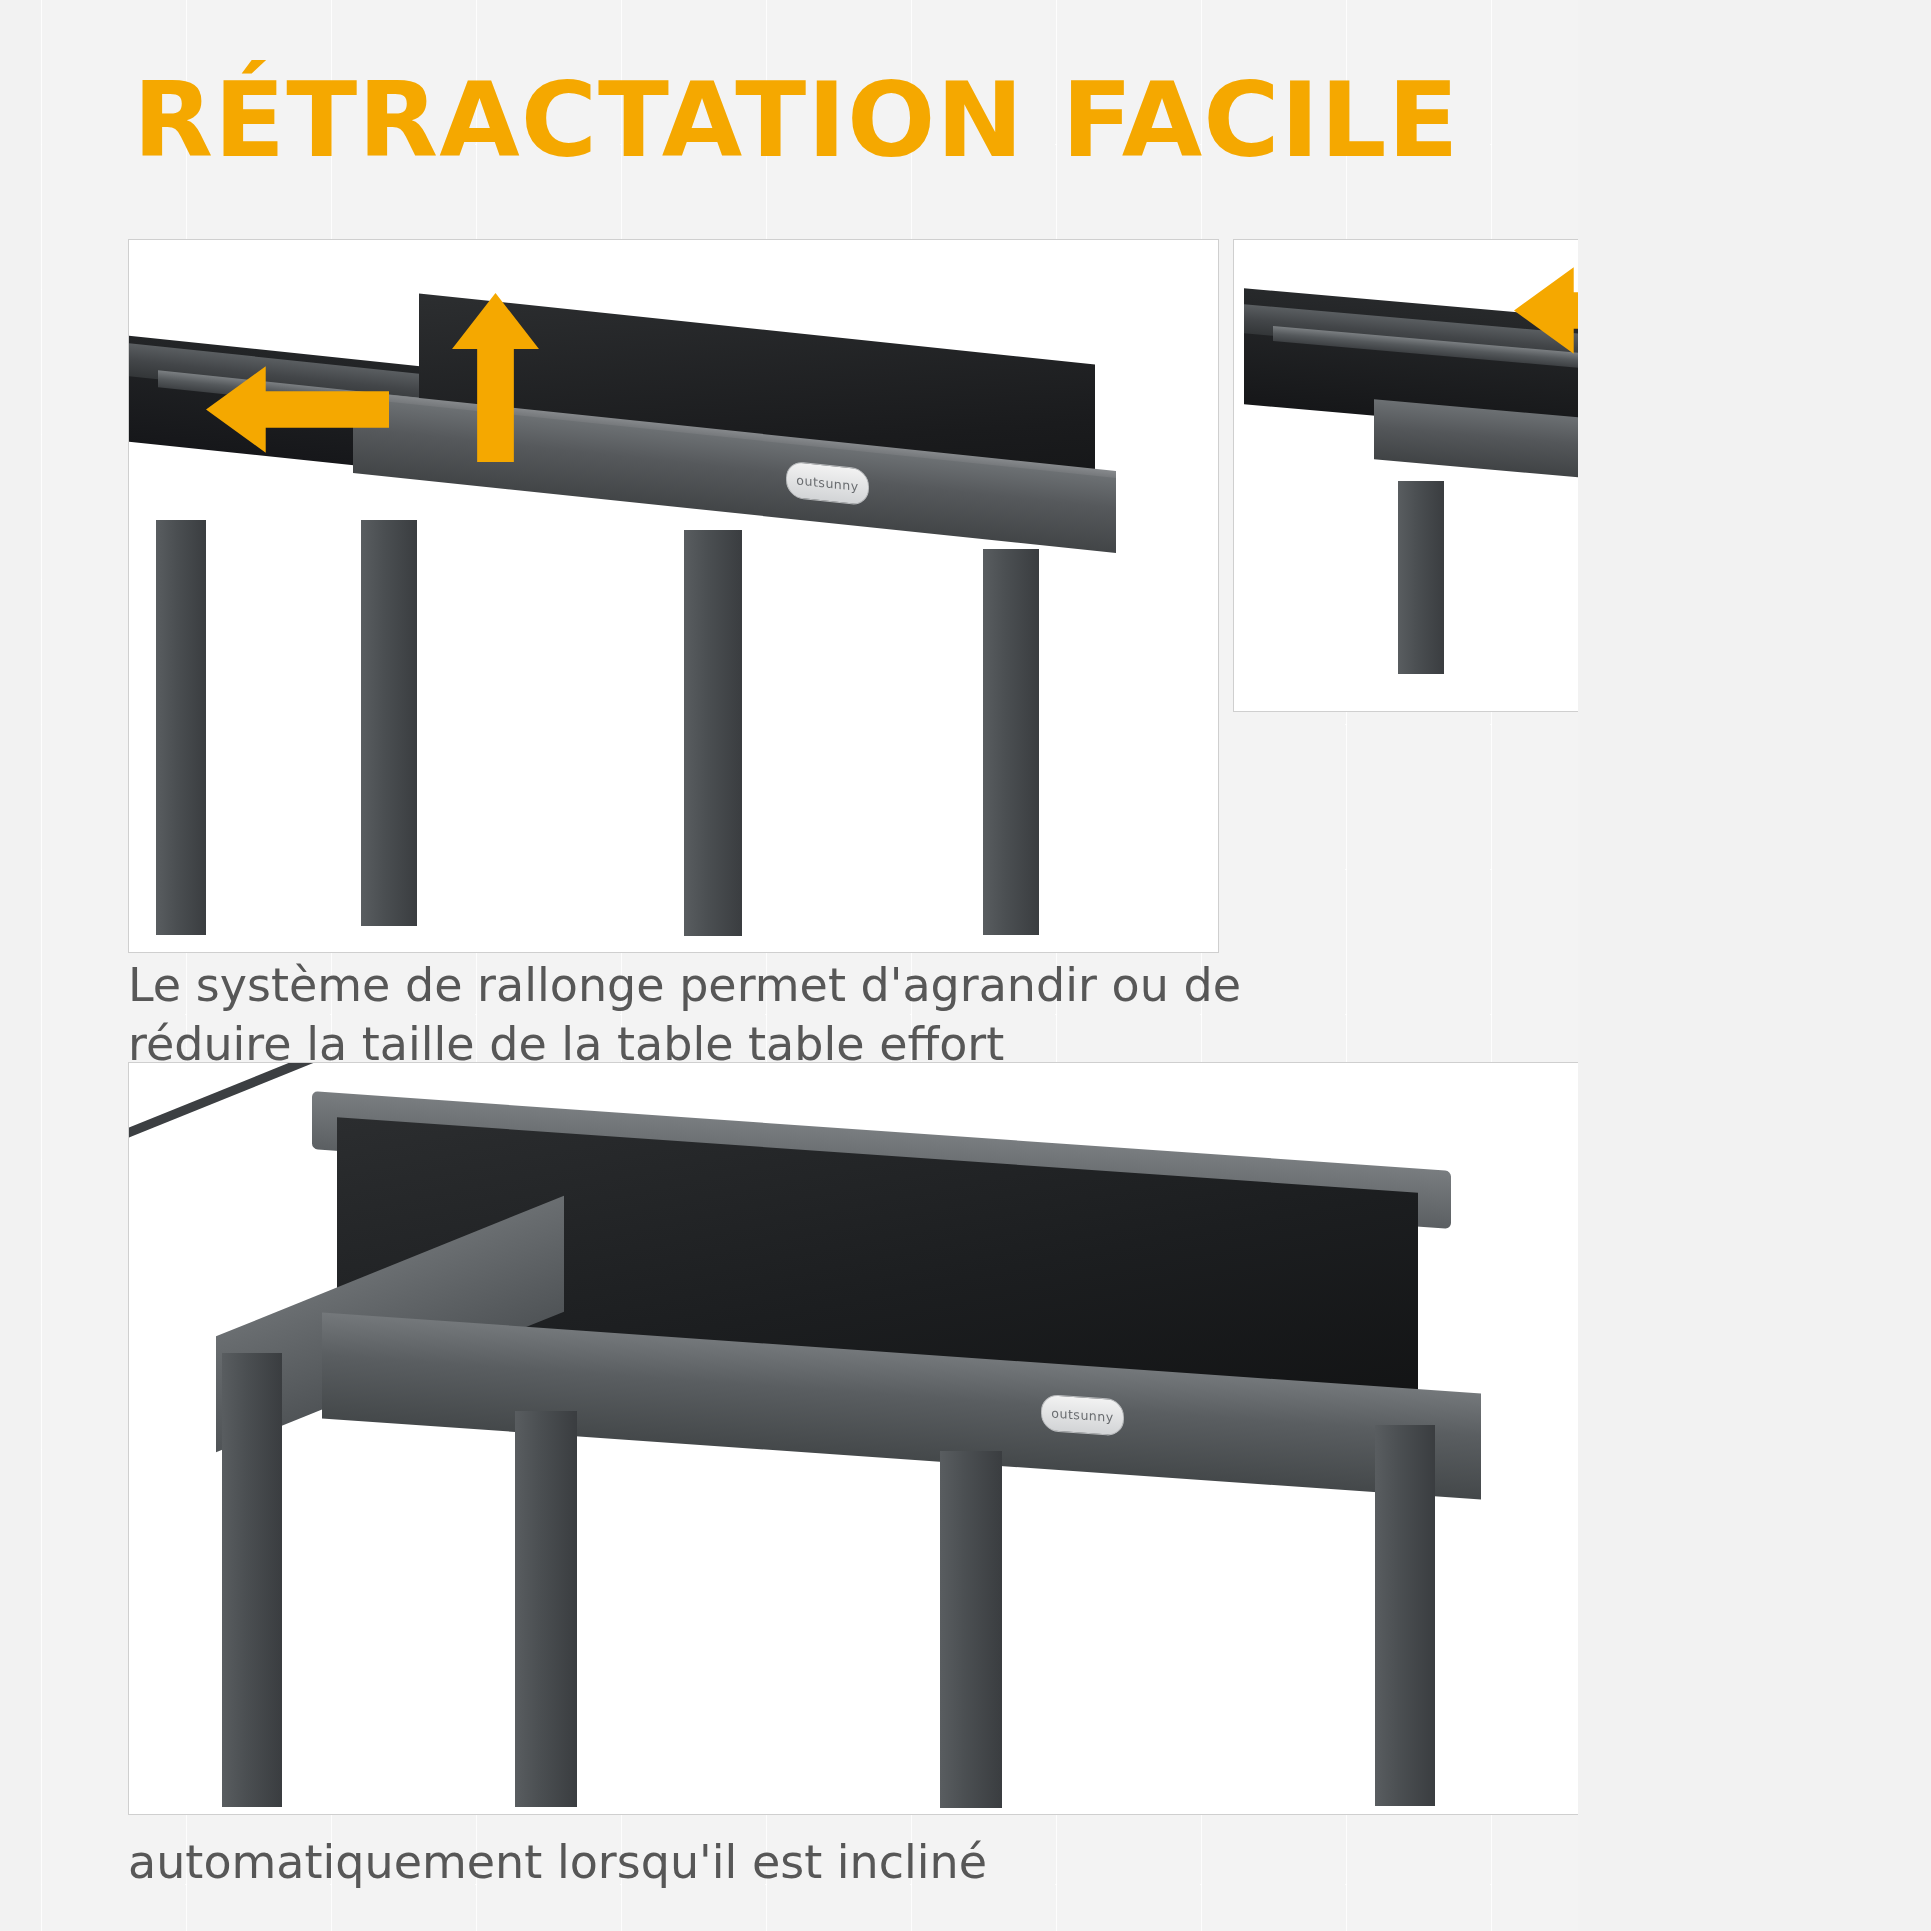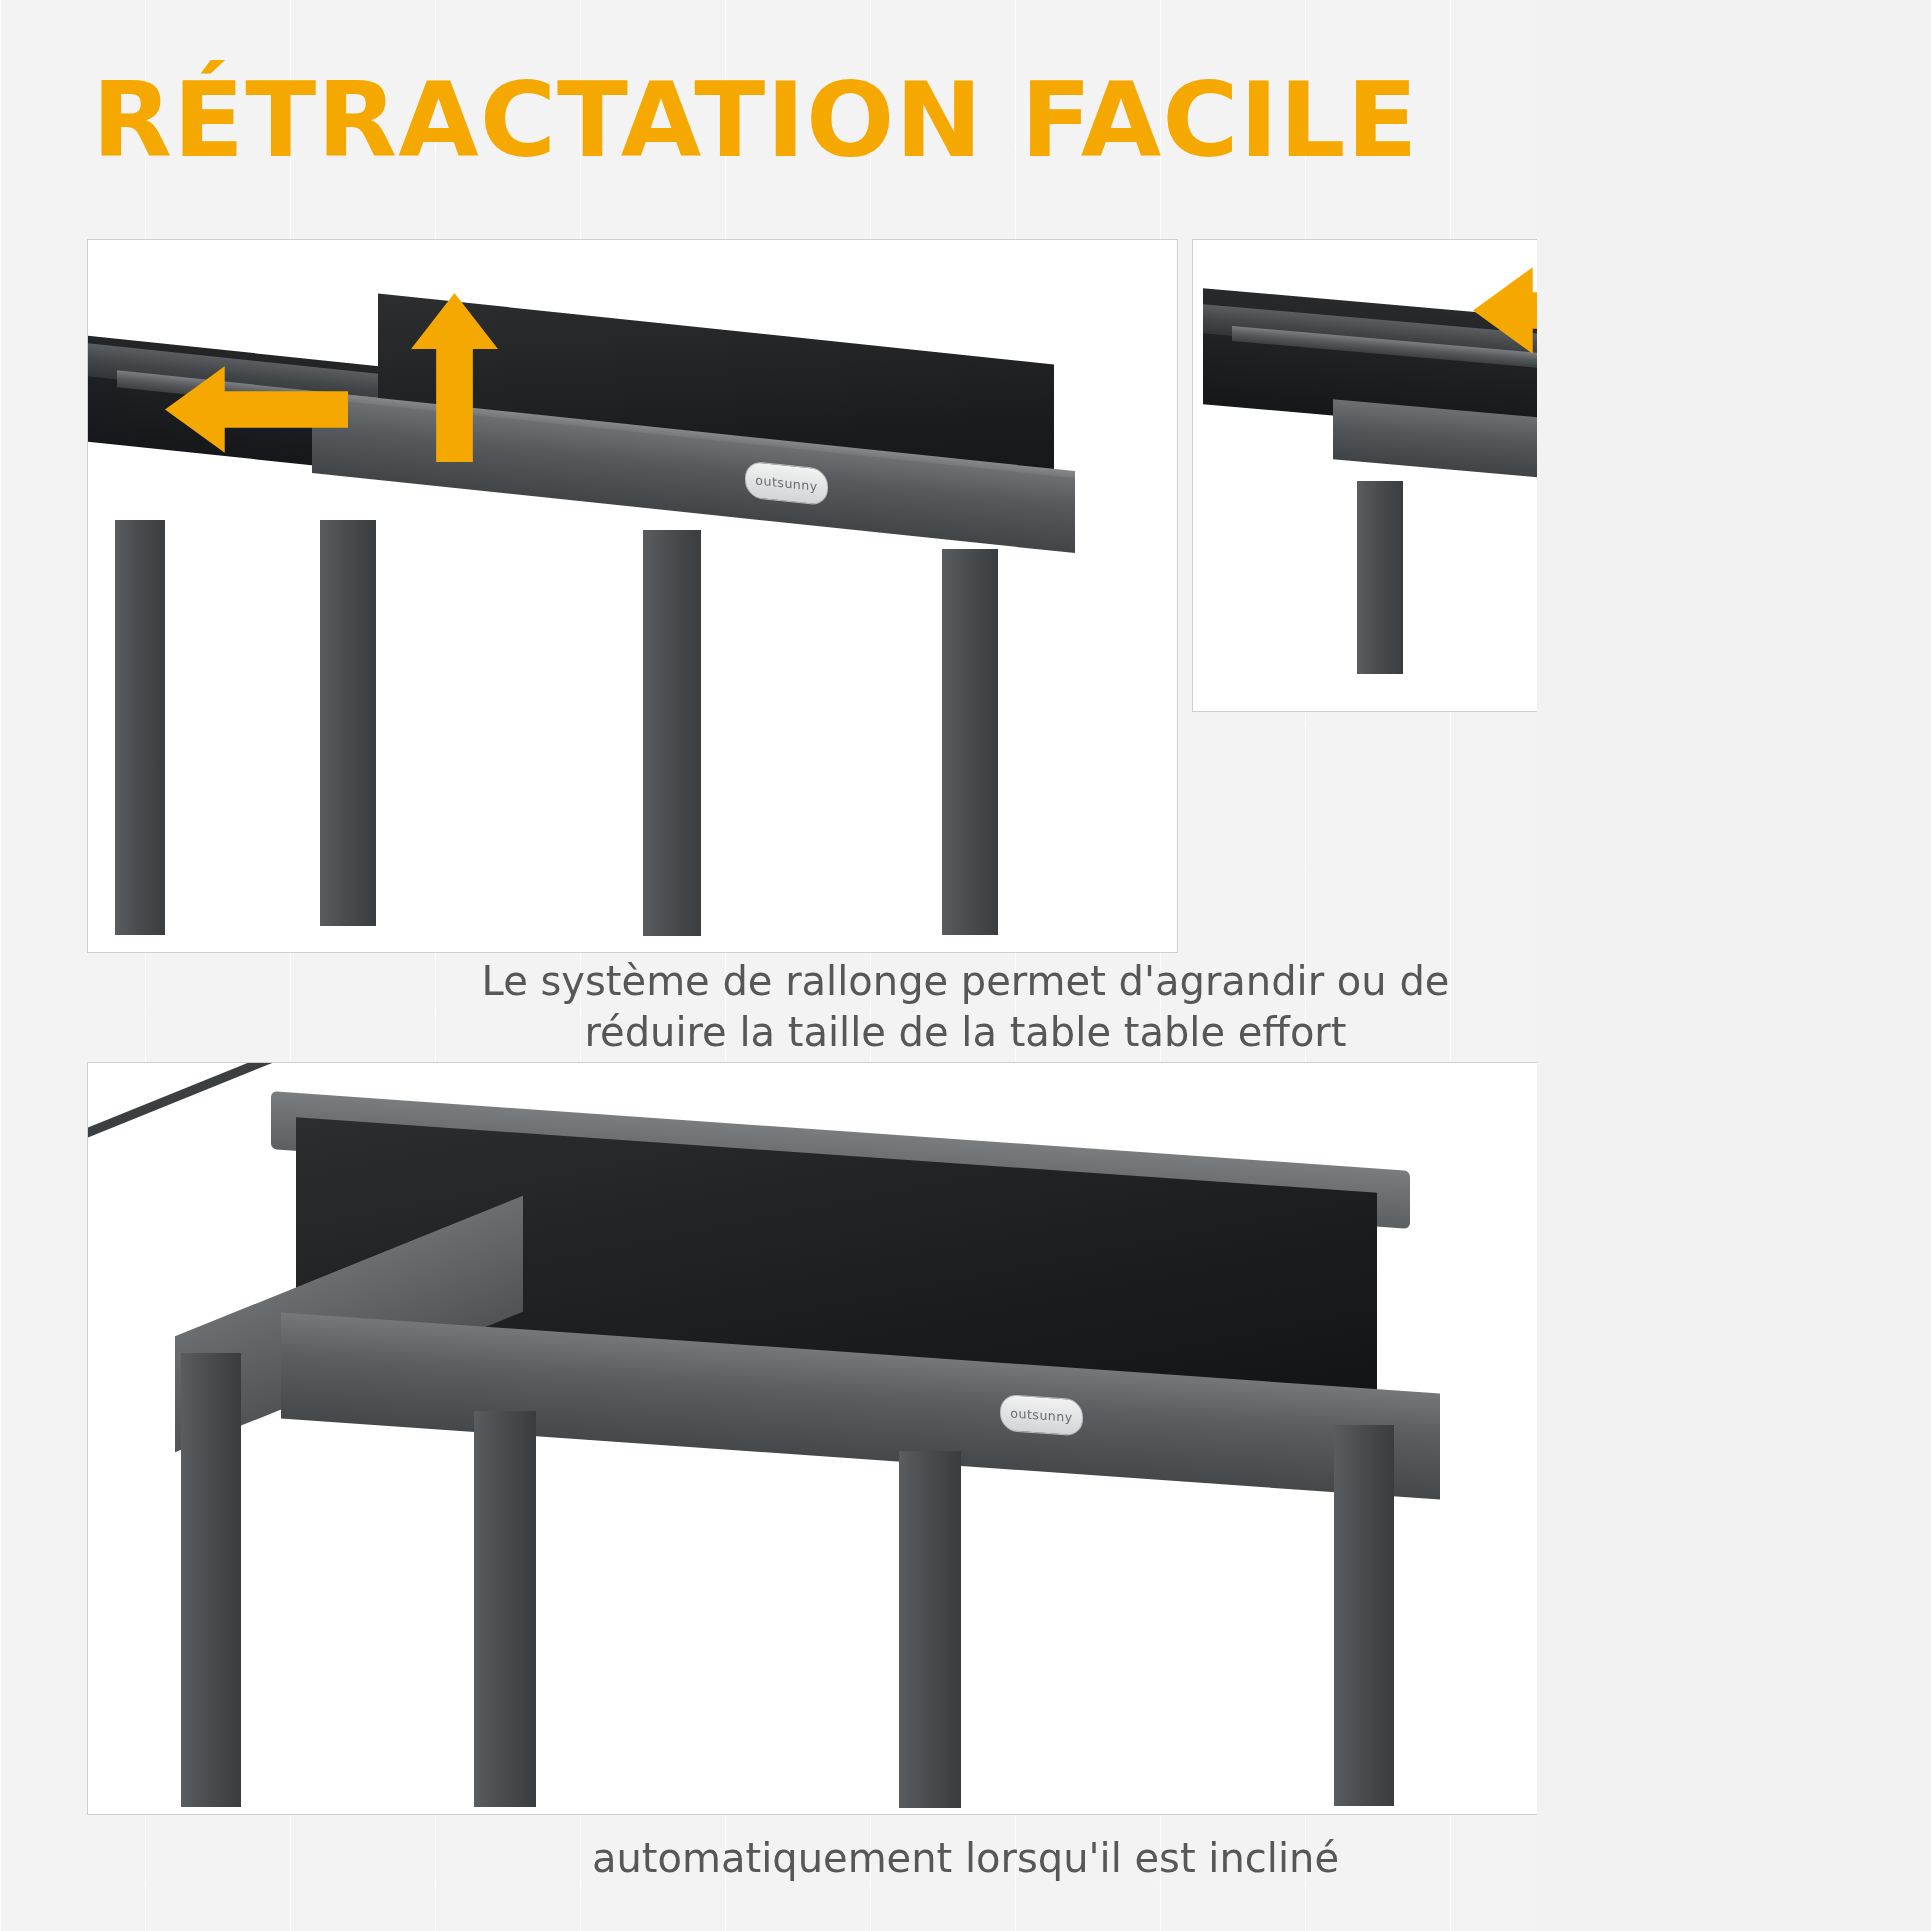--- a/index.html
+++ b/index.html
@@ -20,20 +20,21 @@
     width: 1537px;
     height: 1931px;
     box-sizing: border-box;
     background-color: #f3f3f3;
     background-image:
       linear-gradient(30deg, rgba(255,255,255,0.85) 1px, transparent 1px),
       linear-gradient(-30deg, rgba(255,255,255,0.85) 1px, transparent 1px),
       linear-gradient(90deg, rgba(255,255,255,0.85) 1px, transparent 1px);
     background-size: 145px 145px, 145px 145px, 145px 145px;
     overflow: hidden;
+    margin-left: 41px;
   }
 
   
   .headline-wrap {
     position: absolute;
     left: 0;
     top: 46px;
     width: 1931px;
     height: 135px;
   }
@@ -66,24 +67,24 @@
     box-sizing: border-box;
     overflow: hidden;
   }
   .panel-a { left: 87px;  top: 239px; width: 1091px; height: 714px; }
   .panel-b { left: 1192px; top: 239px; width: 652px;  height: 473px; }
   .panel-c { left: 87px;  top: 1062px; width: 1757px; height: 753px; }
 
   
   .caption {
     position: absolute;
-    text-align: center;
+    text-align: left;
     color: #575757;
     font-family: "DejaVu Sans", sans-serif;
-    font-size: 40px;
+    font-size: 46px;
     line-height: 1.28;
     width: 1757px;
     left: 87px;
   }
   .caption-1 { top: 956px; }
   .caption-2 { top: 1833px; }
 
   
   .metal {
     position: absolute;

